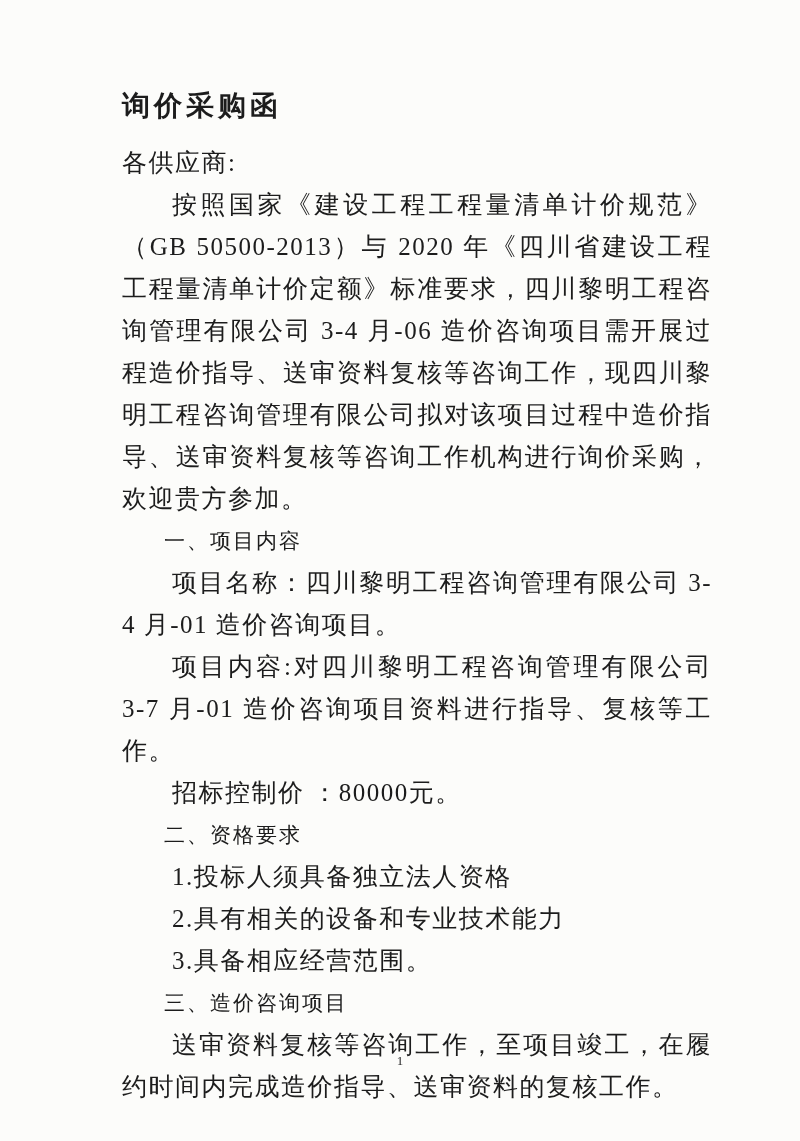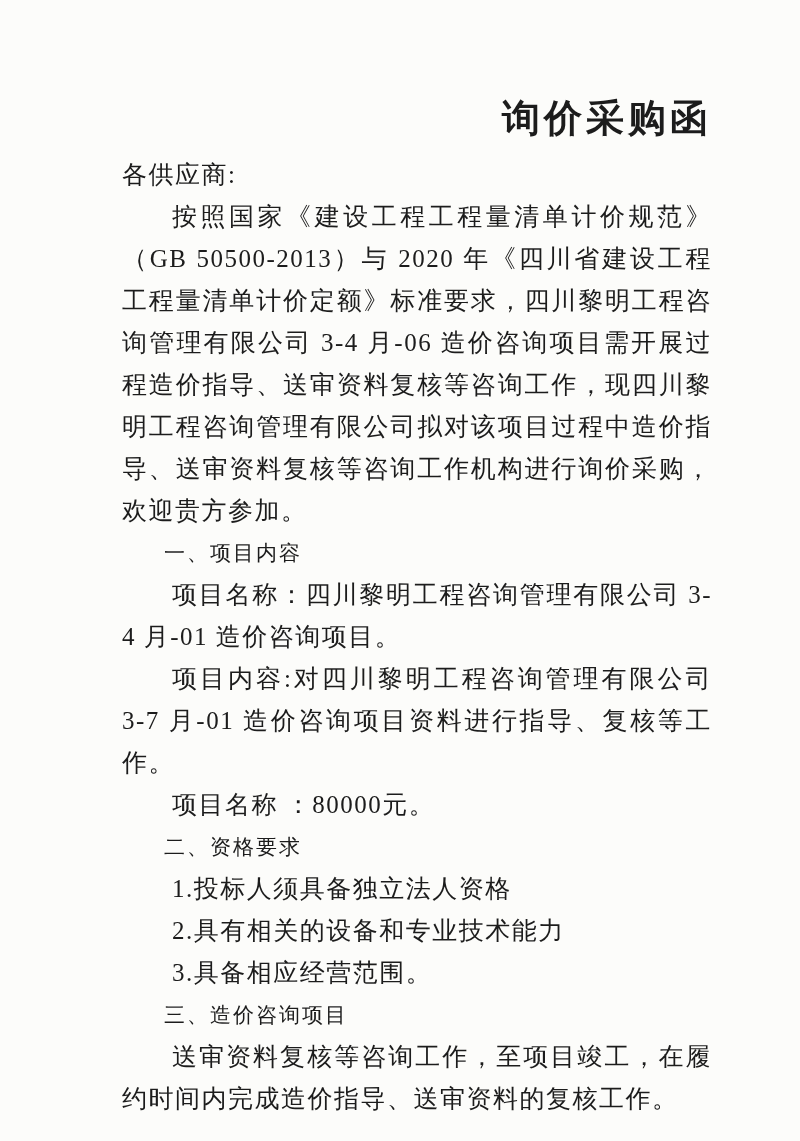--- a/index.html
+++ b/index.html
@@ -12,26 +12,26 @@
     width: 800px;
     height: 1141px;
     margin: 0 auto;
     background: #fcfcfa;
     box-sizing: border-box;
     padding: 86px 88px 0 122px;
     color: #1c1c1c;
     overflow: hidden;
   }
   .doc-title {
-    margin: 12px 0 16px 0;
+    margin: 0 0 16px 0;
     font-family: "Liberation Serif", "DejaVu Serif", serif;
-    font-size: 38px;
+    font-size: 28px;
     line-height: 40px;
     font-weight: bold;
-    text-align: right;
+    text-align: left;
     letter-spacing: 4px;
   }
   .body-text {
     margin: 0;
     font-family: "Liberation Serif", "DejaVu Serif", serif;
     font-size: 25px;
     line-height: 42px;
     letter-spacing: 1.5px;
     text-align: justify;
   }
@@ -69,21 +69,21 @@
   <p class="body-text">各供应商:</p>
 
   <p class="body-text indent">按照国家《建设工程工程量清单计价规范》（GB 50500-2013）与 2020 年《四川省建设工程工程量清单计价定额》标准要求，四川黎明工程咨询管理有限公司 3-4 月-06 造价咨询项目需开展过程造价指导、送审资料复核等咨询工作，现四川黎明工程咨询管理有限公司拟对该项目过程中造价指导、送审资料复核等咨询工作机构进行询价采购，欢迎贵方参加。</p>
 
   <h2 class="section-heading">一、项目内容</h2>
 
   <p class="body-text indent">项目名称：四川黎明工程咨询管理有限公司 3-4 月-01 造价咨询项目。</p>
 
   <p class="body-text indent">项目内容:对四川黎明工程咨询管理有限公司 3-7 月-01 造价咨询项目资料进行指导、复核等工作。</p>
 
-  <p class="body-text indent">项目名称 ：80000元。</p>
+  <p class="body-text indent">招标控制价 ：80000元。</p>
 
   <h2 class="section-heading">二、资格要求</h2>
 
   <p class="body-text indent">1.投标人须具备独立法人资格</p>
 
   <p class="body-text indent">2.具有相关的设备和专业技术能力</p>
 
   <p class="body-text indent">3.具备相应经营范围。</p>
 
   <h2 class="section-heading">三、造价咨询项目</h2>

